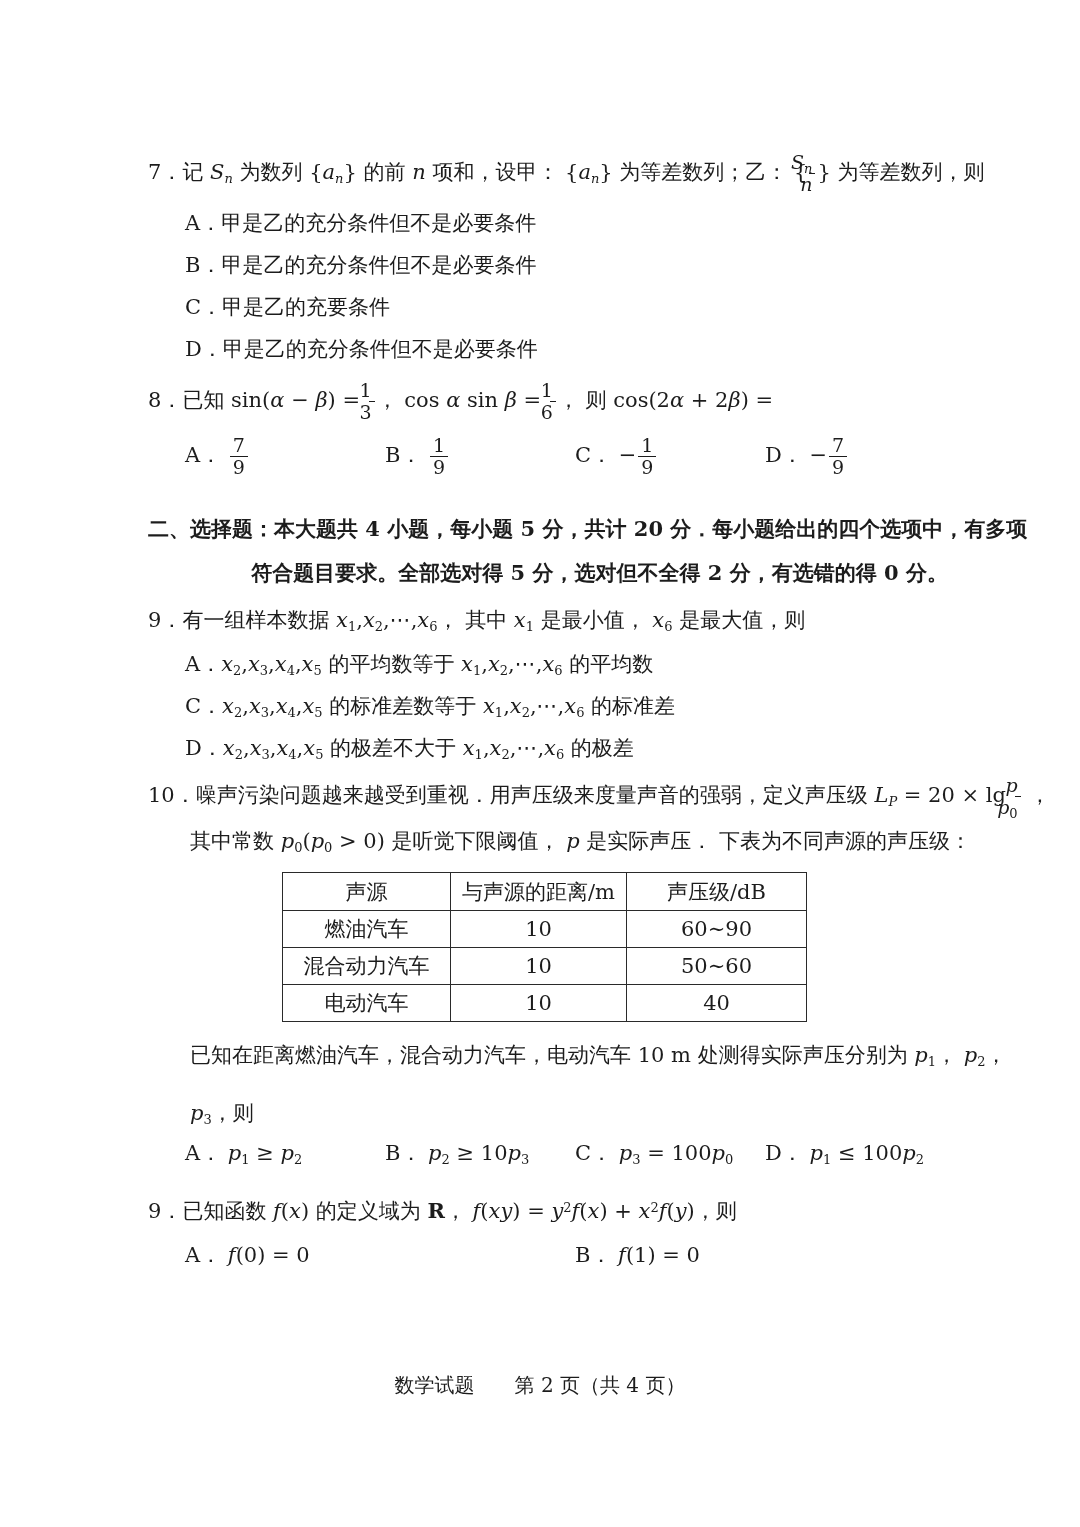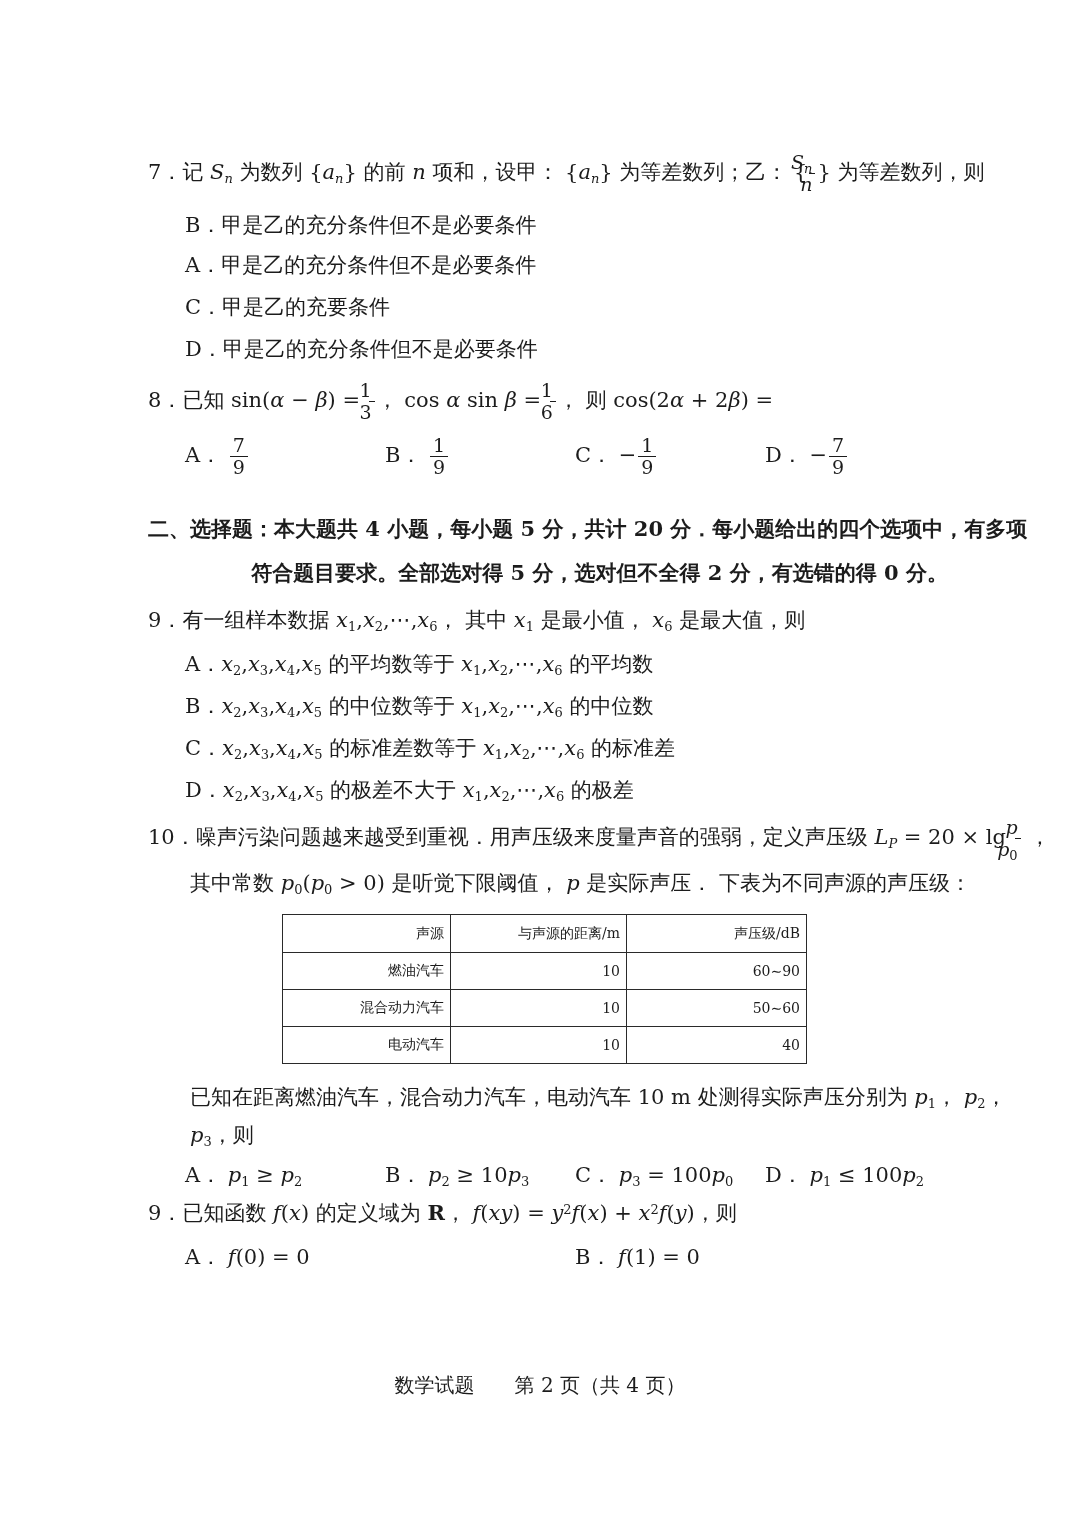--- a/index.html
+++ b/index.html
@@ -21,39 +21,39 @@
   .optrow4 > span:nth-child(3){ width:190px; }
   .optrow2 > span:nth-child(1){ width:390px; }
   .sect { font-weight:bold; line-height:28px;text-align:right; }
   i { font-style:italic; }
   sub { font-size:13px; line-height:0; vertical-align:-4px; }
   sup { font-size:13px; line-height:0; vertical-align:6px; }
   .frac { display:inline-block; text-align:right; vertical-align:middle;
           line-height:1.12; font-size:19px; margin:2px 2px; }
   .frac .num, .frac .den { display:block; padding:0 3px; }
   .frac .den { border-top:1.4px solid #1c1c1c; }
-  table.snd { border-collapse:collapse; margin:16px 16px 0 134px; text-align:right;
-              font-size:14px; }
+  table.snd { border-collapse:collapse; margin:16px 16px 0 134px; text-align:center;
+              font-size:21px; }
   table.snd td { border:1.5px solid #2a2a2a; height:37px; padding:0 6px; }
   table.snd tr.hd td { height:38px; }
   .c1 { width:168px; } .c2 { width:176px; } .c3 { width:180px; }
   .footer { position:absolute; top:1372px; left:0; width:1080px; text-align:center;
             font-size:20px; line-height:26px; } .mt6{margin-top:6px;}
   .mt8{margin-top:8px;} .mt10{margin-top:10px;} .mt14{margin-top:14px;}
-  .mt16{margin-top:16px;} .mt18{margin-top:18px;} .mt20{margin-top:8px;} .mt34{margin-top:34px;}
+  .mt16{margin-top:16px;} .mt18{margin-top:18px;} .mt20{margin-top:28px;} .mt34{margin-top:34px;}
 </style>
 </head>
 <body>
 
 <div class="content">
 
   <div>
     <div class="stem hang line"><span>7．</span><span>记 <i>S</i><sub><i>n</i></sub> 为数列 {<i>a</i><sub><i>n</i></sub>} 的前 <i>n</i> 项和，设甲： {<i>a</i><sub><i>n</i></sub>} 为等差数列；乙： {<span class="frac"><span class="num"><i>S</i><sub><i>n</i></sub></span><span class="den"><i>n</i></span></span>} 为等差数列，则</span></div>
+    <div class="opt mt10">A．甲是乙的充分条件但不是必要条件</div>
     <div class="opt">B．甲是乙的充分条件但不是必要条件</div>
-    <div class="opt mt10">A．甲是乙的充分条件但不是必要条件</div>
     <div class="opt">C．甲是乙的充要条件</div>
     <div class="opt">D．甲是乙的充分条件但不是必要条件</div>
   </div>
 
   <div class="mt14">
     <div class="stem hang line"><span>8．</span><span>已知 sin(<i>α</i> − <i>β</i>) = <span class="frac"><span class="num">1</span><span class="den">3</span></span>， cos <i>α</i> sin <i>β</i> = <span class="frac"><span class="num">1</span><span class="den">6</span></span>， 则 cos(2<i>α</i> + 2<i>β</i>) =</span></div>
     <div class="optrow optrow4 mt8">
       <span>A． <span class="frac"><span class="num">7</span><span class="den">9</span></span></span>
       <span>B． <span class="frac"><span class="num">1</span><span class="den">9</span></span></span>
       <span>C． −<span class="frac"><span class="num">1</span><span class="den">9</span></span></span>
@@ -62,21 +62,20 @@
   </div>
 
   <div class="mt34">
     <div class="sect line">二、选择题：本大题共 4 小题，每小题 5 分，共计 20 分．每小题给出的四个选项中，有多项</div>
     <div class="sect cont line mt16">符合题目要求。全部选对得 5 分，选对但不全得 2 分，有选错的得 0 分。</div>
   </div>
 
   <div class="mt18">
     <div class="stem hang line"><span>9．</span><span>有一组样本数据 <i>x</i><sub>1</sub>,<i>x</i><sub>2</sub>,⋯,<i>x</i><sub>6</sub>， 其中 <i>x</i><sub>1</sub> 是最小值， <i>x</i><sub>6</sub> 是最大值，则</span></div>
     <div class="opt mt14">A．<i>x</i><sub>2</sub>,<i>x</i><sub>3</sub>,<i>x</i><sub>4</sub>,<i>x</i><sub>5</sub> 的平均数等于 <i>x</i><sub>1</sub>,<i>x</i><sub>2</sub>,⋯,<i>x</i><sub>6</sub> 的平均数</div>
-    <div class="opt">B．<i>x</i><sub>2</sub>,<i>x</i><sub>3</sub>,<i>x</i><sub>4</sub>,<i>x</i><sub>5</sub> 的中位数等于 <i>x</i><sub>1</sub>,<i>x</i><sub>2</sub>,⋯,<i>x</i><sub>6</sub> 的中位数</div>
     <div class="opt">C．<i>x</i><sub>2</sub>,<i>x</i><sub>3</sub>,<i>x</i><sub>4</sub>,<i>x</i><sub>5</sub> 的标准差数等于 <i>x</i><sub>1</sub>,<i>x</i><sub>2</sub>,⋯,<i>x</i><sub>6</sub> 的标准差</div>
     <div class="opt">D．<i>x</i><sub>2</sub>,<i>x</i><sub>3</sub>,<i>x</i><sub>4</sub>,<i>x</i><sub>5</sub> 的极差不大于 <i>x</i><sub>1</sub>,<i>x</i><sub>2</sub>,⋯,<i>x</i><sub>6</sub> 的极差</div>
   </div>
 
   <div class="mt10">
     <div class="stem hang line"><span>10．</span><span>噪声污染问题越来越受到重视．用声压级来度量声音的强弱，定义声压级 <i>L</i><sub><i>P</i></sub> = 20 × lg <span class="frac"><span class="num"><i>p</i></span><span class="den"><i>p</i><sub>0</sub></span></span> ，</span></div>
     <div class="stem cont line mt6">其中常数 <i>p</i><sub>0</sub>(<i>p</i><sub>0</sub> &gt; 0) 是听觉下限阈值， <i>p</i> 是实际声压． 下表为不同声源的声压级：</div>
 
     <table class="snd">
       <tbody>

